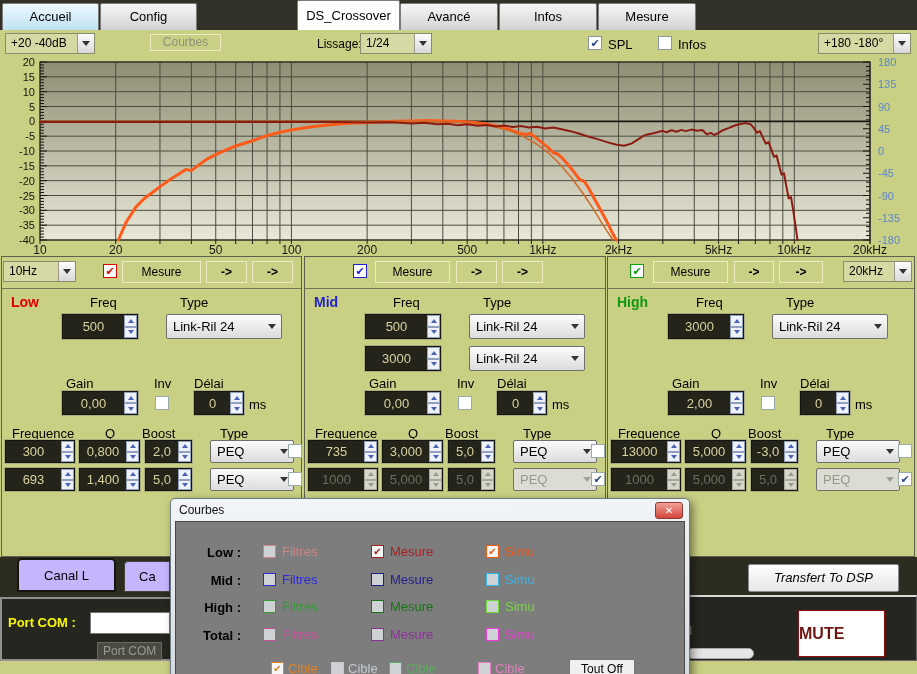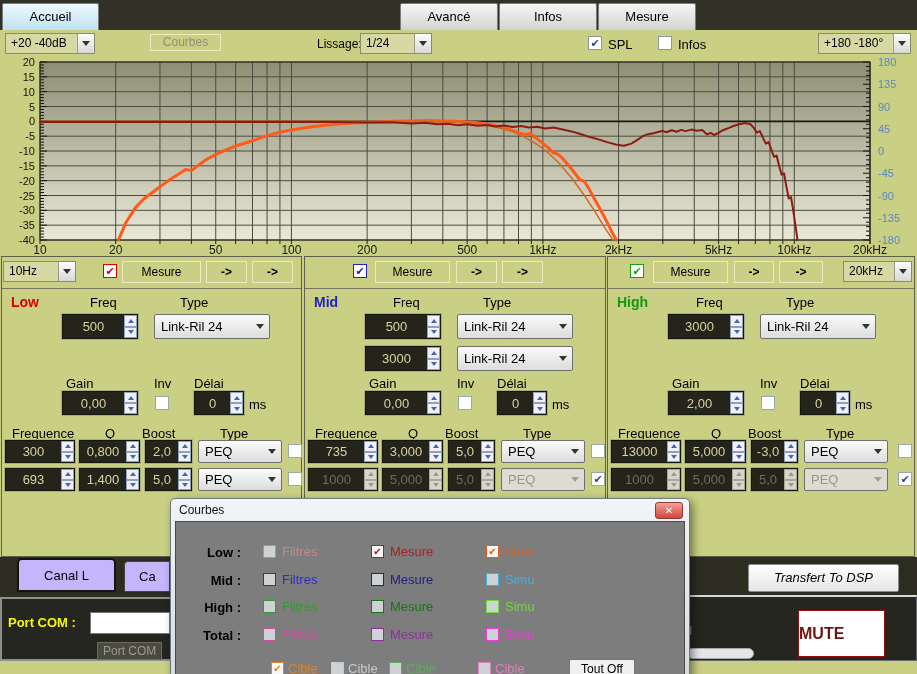--- a/index.html
+++ b/index.html
@@ -36,21 +36,21 @@
   .spinner .val { flex:1; color:#d9d2a0; font-size:13px; text-align:center; align-self:center; }
   .spinner .spin { width:13px; display:flex; flex-direction:column; }
   .spinner .spin b { flex:1; background:#eef2f8; border:1px solid #92a0c0; display:flex; align-items:center; justify-content:center; }
   .spinner .spin b i { width:0; height:0; border-left:3px solid transparent; border-right:3px solid transparent; }
   .spinner .spin b.up i { border-bottom:4px solid #4a62b8; }
   .spinner .spin b.dn i { border-top:4px solid #4a62b8; }
   .spinner.dis .val { color:#6e6e5c; }
   .spinner.dis .spin b { background:#d6d6ca; border-color:#a8a89a; }
   .spinner.dis .spin b.up i { border-bottom-color:#9a9a8c; }
   .spinner.dis .spin b.dn i { border-top-color:#9a9a8c; }
-  .ddl { position:absolute; background:linear-gradient(#fbfbfb,#dcdcdc); border:1px solid #6f6f6f; border-radius:2px; display:flex; align-items:center; }
+  .ddl { position:absolute; background:linear-gradient(#fbfbfb,#dcdcdc); border:1px solid #6f6f6f; border-radius:2px; display:flex; align-items:center;margin-left:12px; }
   .ddl .txt { flex:1; padding-left:6px; font-size:13px; white-space:nowrap; overflow:hidden; }
   .ddl .tri { margin-right:5px; }
   .ddl.dis { background:#dcdcd2; }
   .ddl.dis .txt { color:#98988a; }
   .ddl.dis .tri { border-top-color:#a0a094; }
 
   
   .dark-strip { position:absolute; left:0; top:557px; width:917px; height:40px; background:#2c2c21; }
   .bot-panel-l { position:absolute; left:0; top:597px; width:520px; height:64px; background:#262620; border:2px solid #8f8f8f; }
   .bot-panel-r { position:absolute; left:610px; top:595px; width:307px; height:66px; background:#262620; border:1px solid #6a6a6a; border-top:2px solid #d8d8d8; }
@@ -74,20 +74,22 @@
   .dcb.on { background:#f6f6f6; }
   .dcb.on::after { content:"✔"; }
 </style>
 </head>
 <body>
 
 <div id="screen">
 
   <div class="top-strip"></div>
   <div class="tab hl" style="left:2px;width:97px;">Accueil</div>
+  <div class="tab" style="left:100px;width:97px;">Config</div>
+  <div class="tab active" style="left:297px;width:103px;">DS_Crossover</div>
   <div class="tab" style="left:400px;width:98px;">Avancé</div>
   <div class="tab" style="left:499px;width:98px;">Infos</div>
   <div class="tab" style="left:598px;width:98px;">Mesure</div>
 
   <div class="combo" style="left:5px;top:33px;width:90px;">
     <span class="txt">+20 -40dB</span>
     <span class="arr">
         <i class="tri"></i>
       </span>
   </div>

